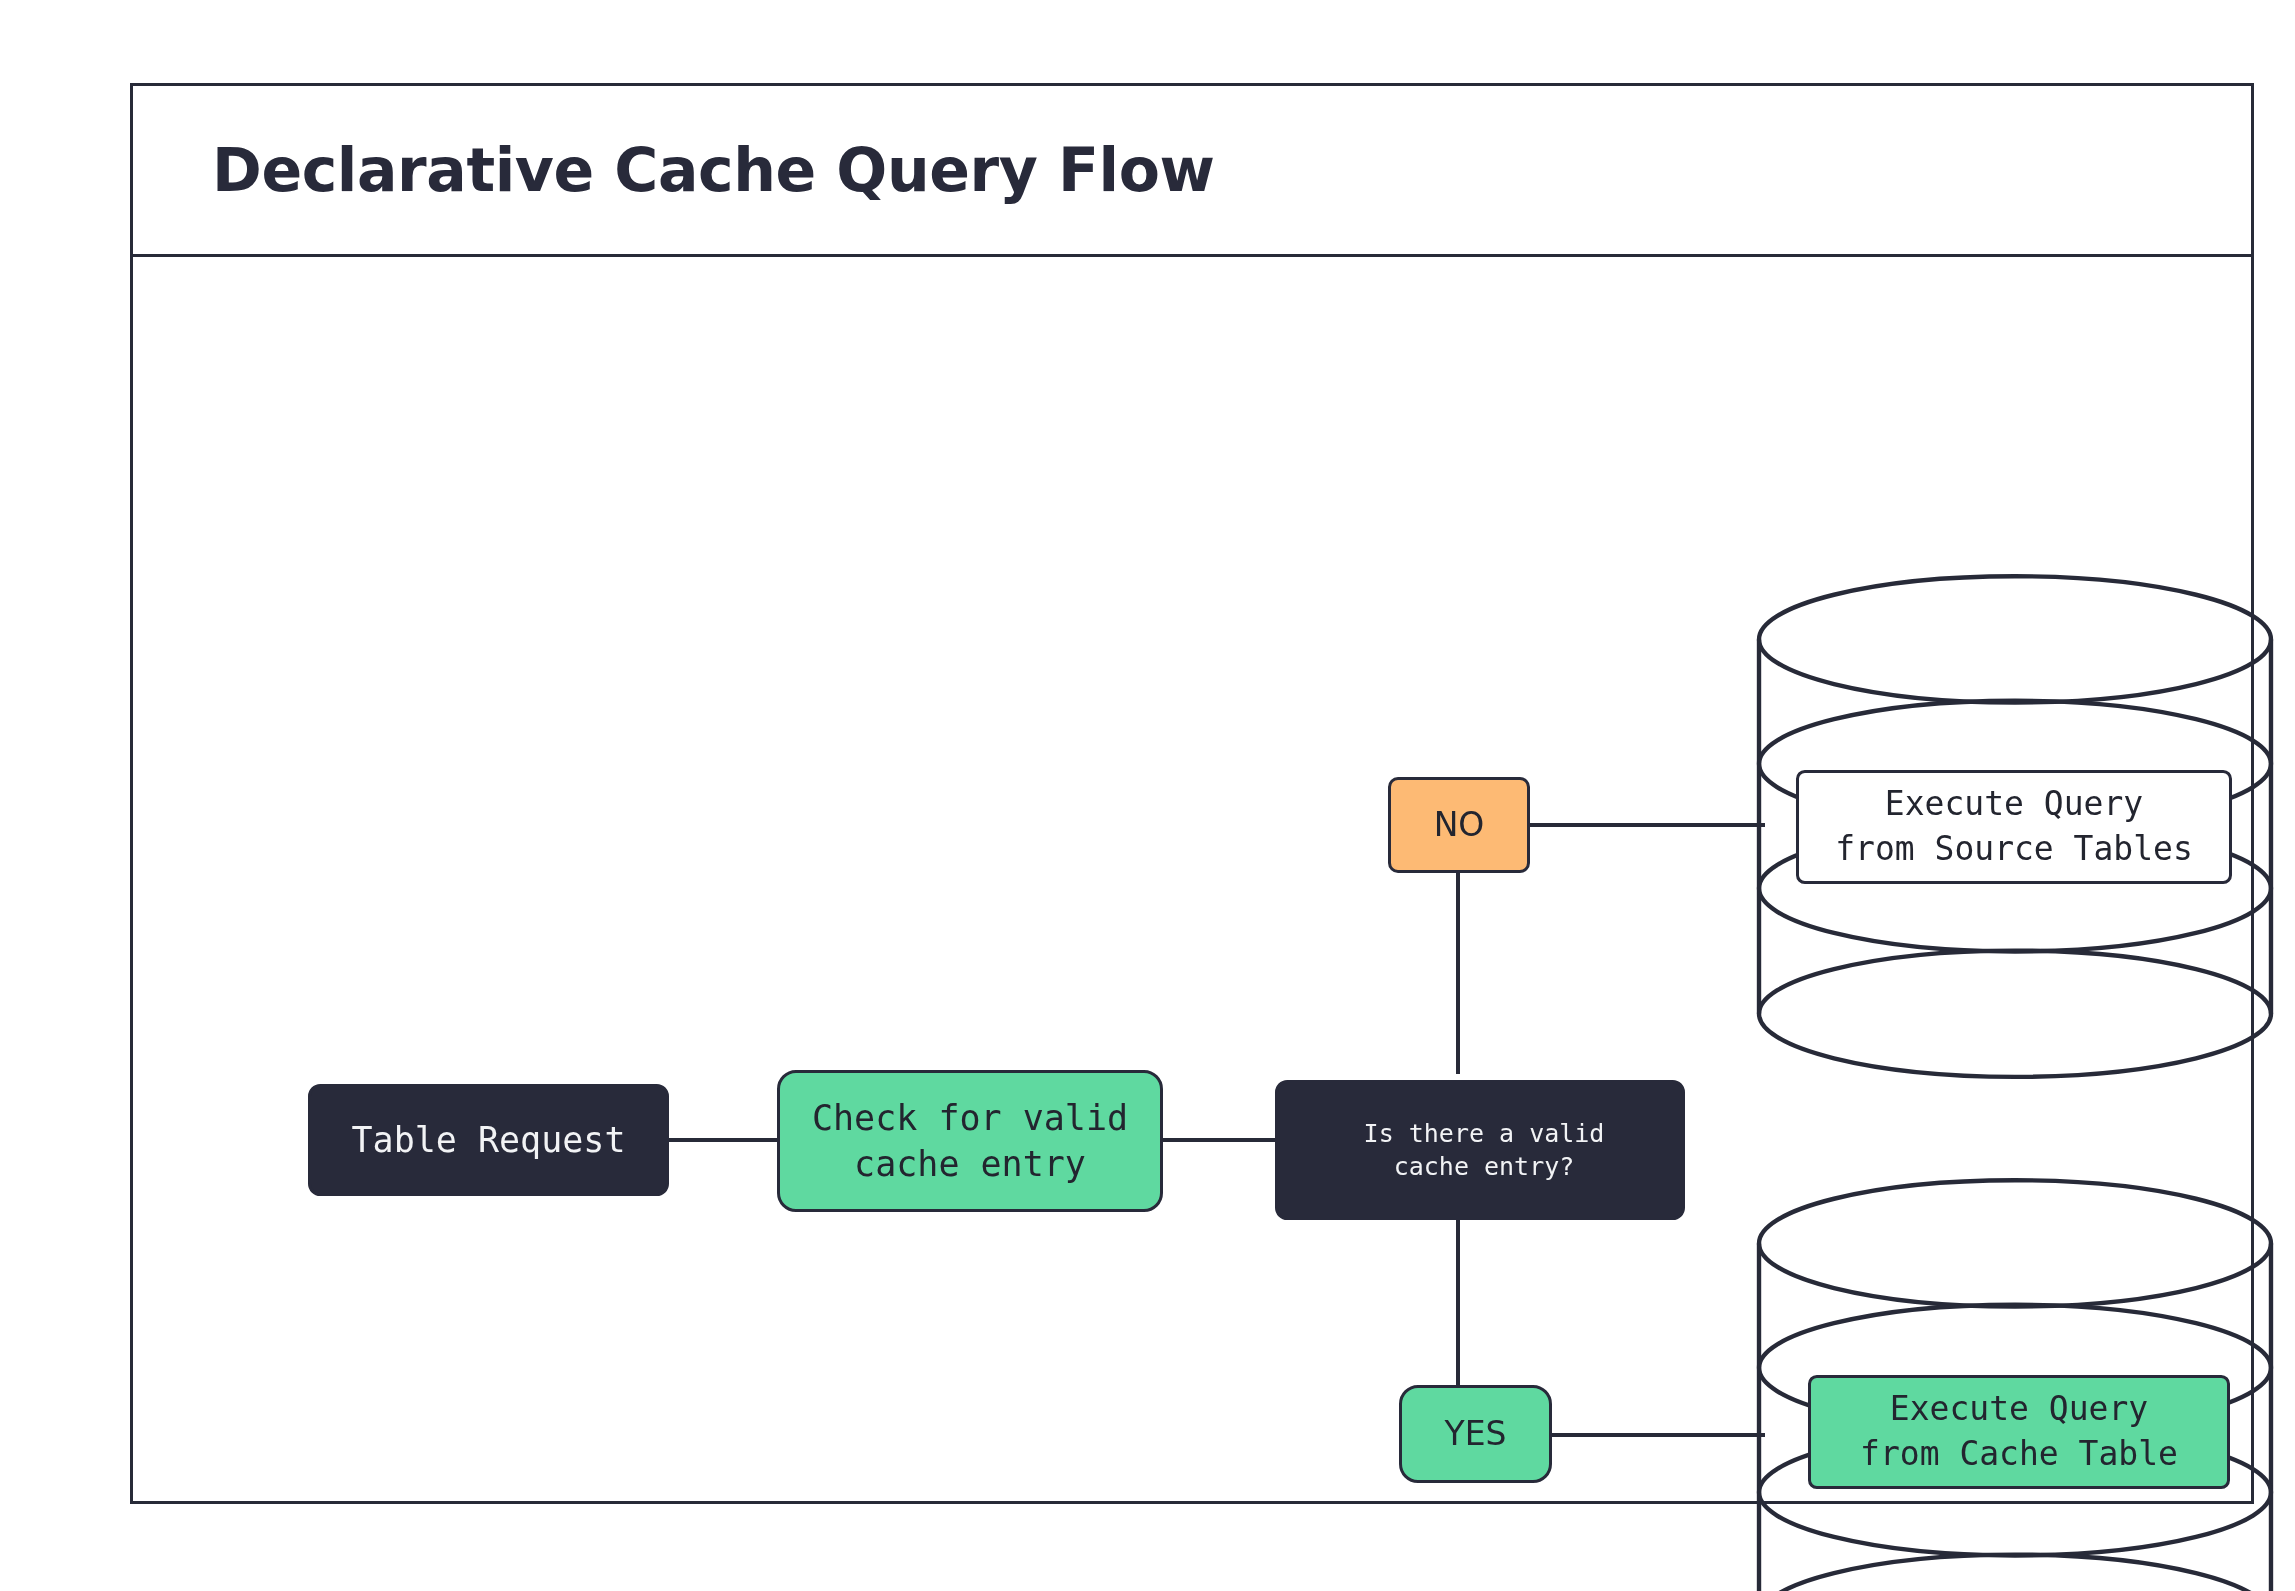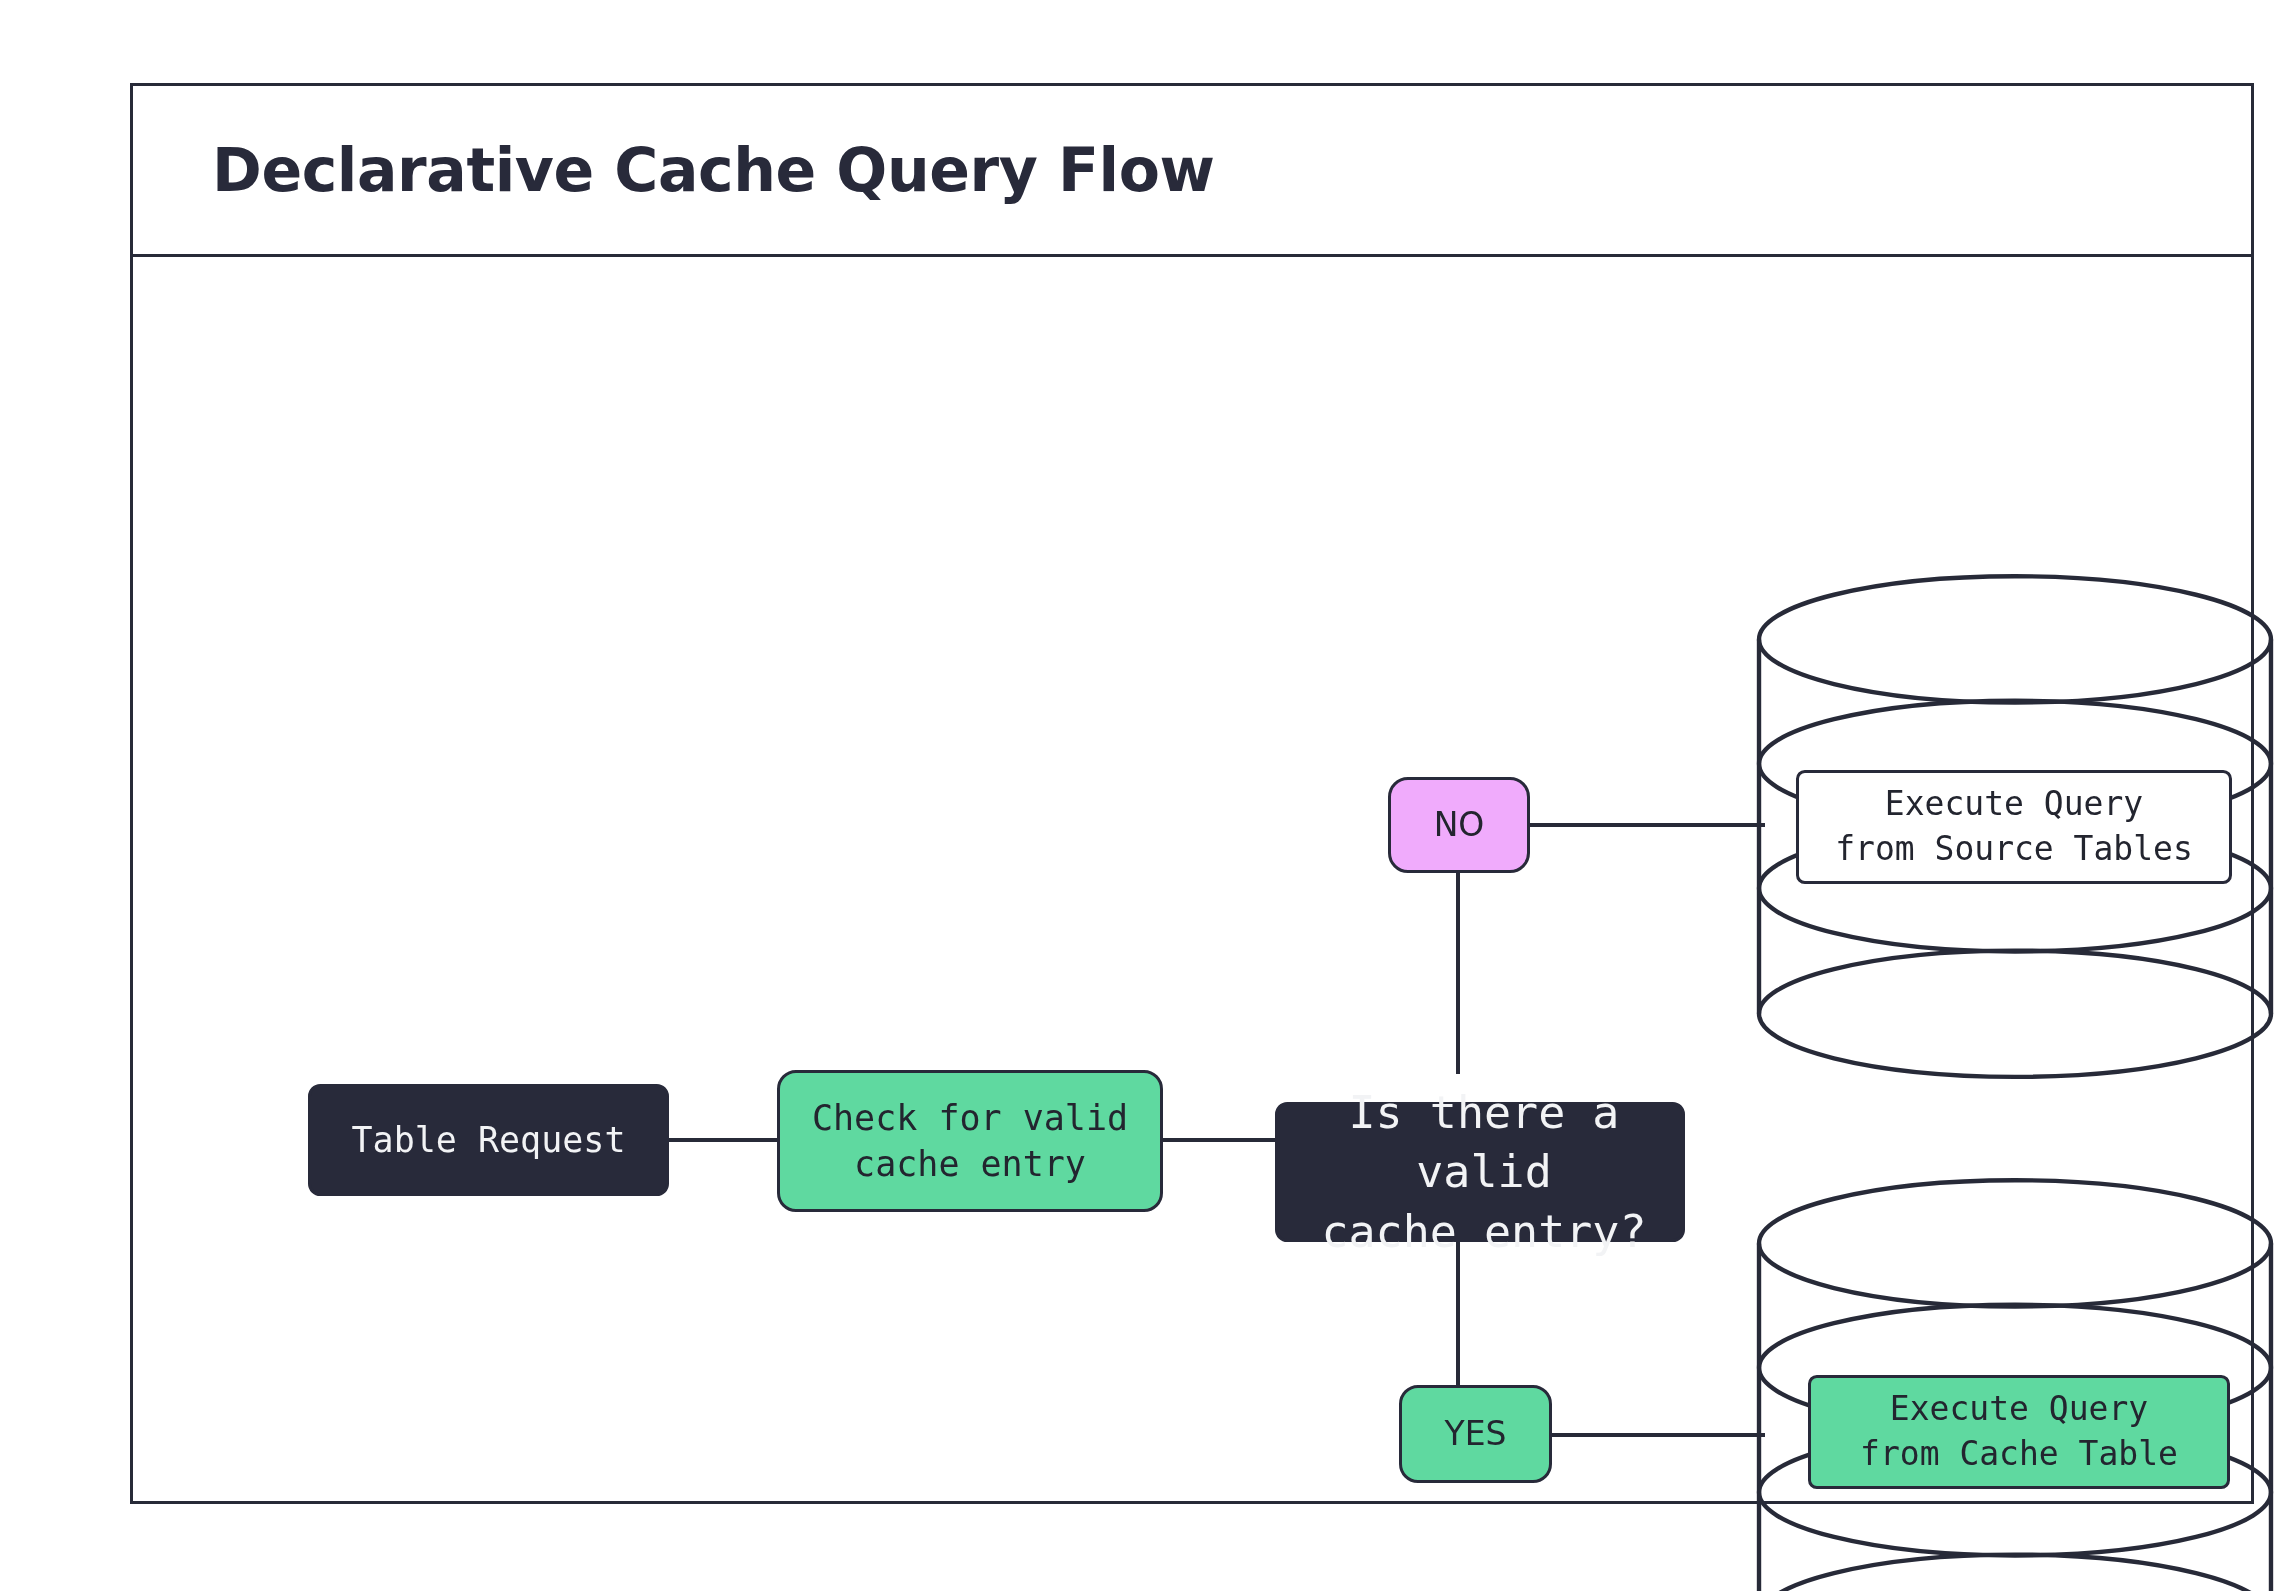--- a/index.html
+++ b/index.html
@@ -93,43 +93,43 @@
   }
 
   .node-green {
     background: #5FD9A0;
     border: 3.5px solid #282A3A;
     border-radius: 19px;
     color: #23252F;
   }
 
   .node-white {
-    background: #f0abfc;
-    border: 3.5px solid #282A3A;
-    border-radius: 20px;
+    background: #fdba74;
+    border: 3.5px solid #282A3A;
+    border-radius: 10px;
     color: #23252F;
   }
 
   
   #node-query-request {
     left: 175px;  top: 827px;
     width: 361px; height: 112px;
     font-size: 35px;
   }
 
   #node-check-cache {
     left: 644px; top: 813px;
     width: 386px; height: 142px;
     font-size: 35px;
   }
 
   #node-decision {
-    left: 1142px; top: 845px;
+    left: 1142px; top: 823px;
     width: 410px; height: 140px;
-    font-size: 45px;
+    font-size: 25px;
     padding-left: 8px;
   }
 
   
   #label-no {
     left: 1255px; top: 520px;
     width: 142px; height: 96px;
     font-family: "DejaVu Sans", sans-serif;
     font-size: 33px;
   }

